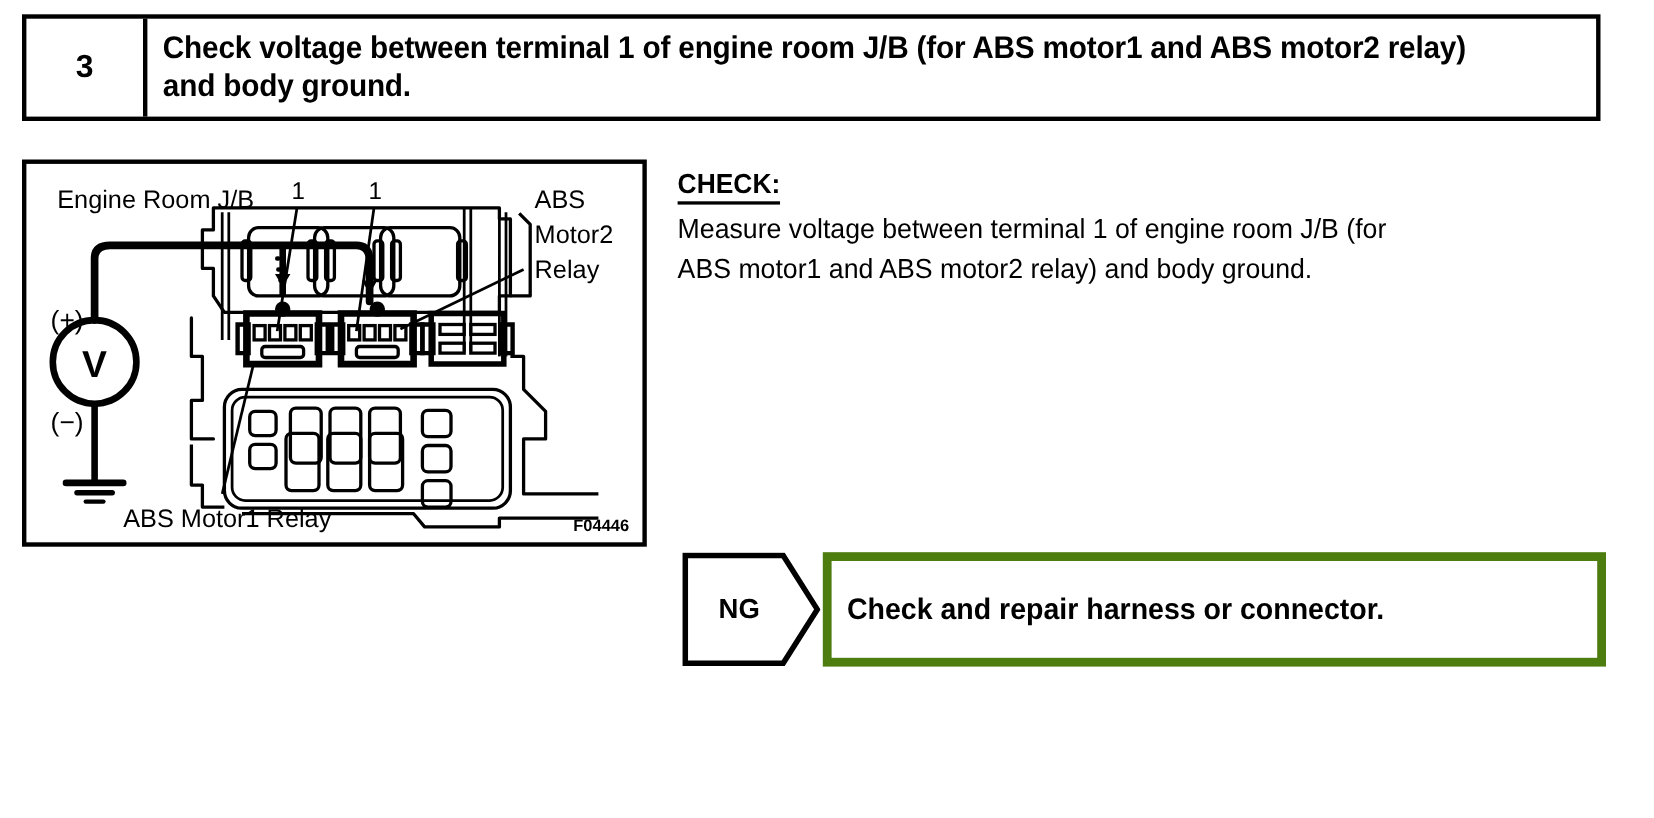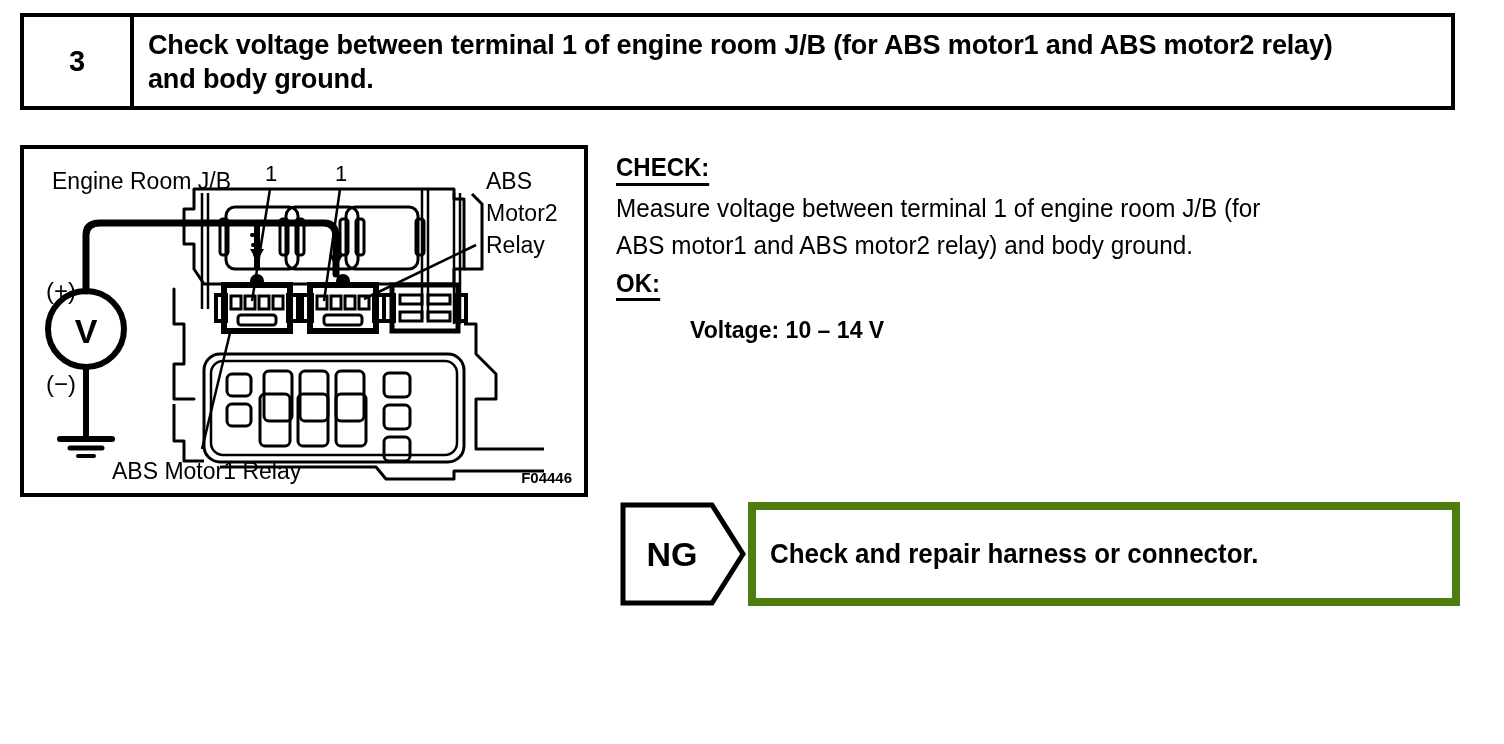--- a/index.html
+++ b/index.html
@@ -165,21 +165,21 @@
   .ng-arrow svg { display: block; }
   .ng-label {
     position: absolute;
     left: 0;
     top: 0;
     width: 104px;
     height: 104px;
     display: flex;
     align-items: center;
     justify-content: center;
-    font-size: 34px;
+    font-size: 25px;
     font-weight: bold;
   }
   .ng-box {
     position: absolute;
     left: 128px;
     top: 0;
     width: 712px;
     height: 104px;
     border: 8px solid #4d7c0f;
     box-sizing: border-box;
@@ -371,24 +371,20 @@
   </div>
 
   <div class="instructions">
     <div class="block-gap"></div>
     <div>
       <div class="heading-line">CHECK:</div>
       <div class="body-line">Measure voltage between terminal 1 of engine room J/B (for</div>
       <div class="body-line nojustify">ABS motor1 and ABS motor2 relay) and body ground.</div>
     </div>
     <div class="block-gap"></div>
-    <div>
-      <div class="heading-line">OK:</div>
-      <div class="value-line">Voltage: 10 – 14 V</div>
-    </div>
   </div>
 
   <div class="ng-row">
     <div class="ng-arrow">
       <svg width="126" height="104" viewBox="0 0 126 104">
         <path d="M3 3 H92 L123 52 L92 101 H3 Z" fill="#ffffff" stroke="#000" stroke-width="5" stroke-linejoin="miter"></path>
       </svg>
     </div>
     <div class="ng-label">NG</div>
     <div class="ng-box">

